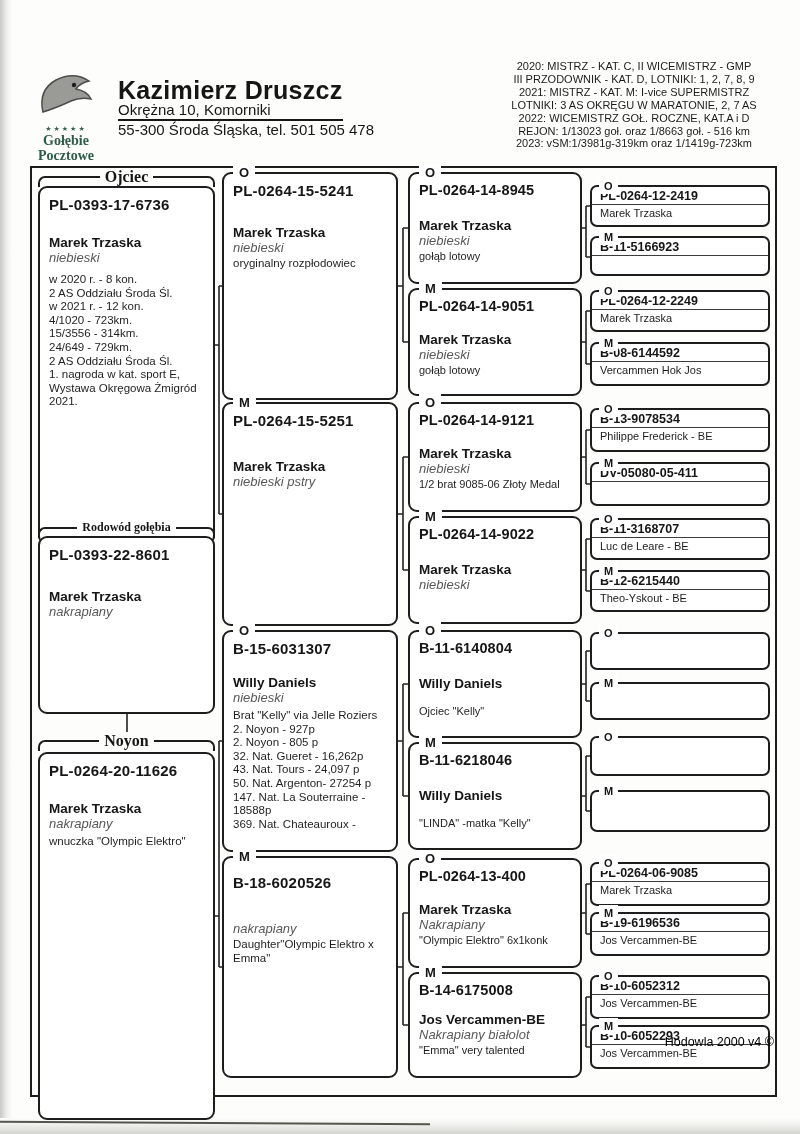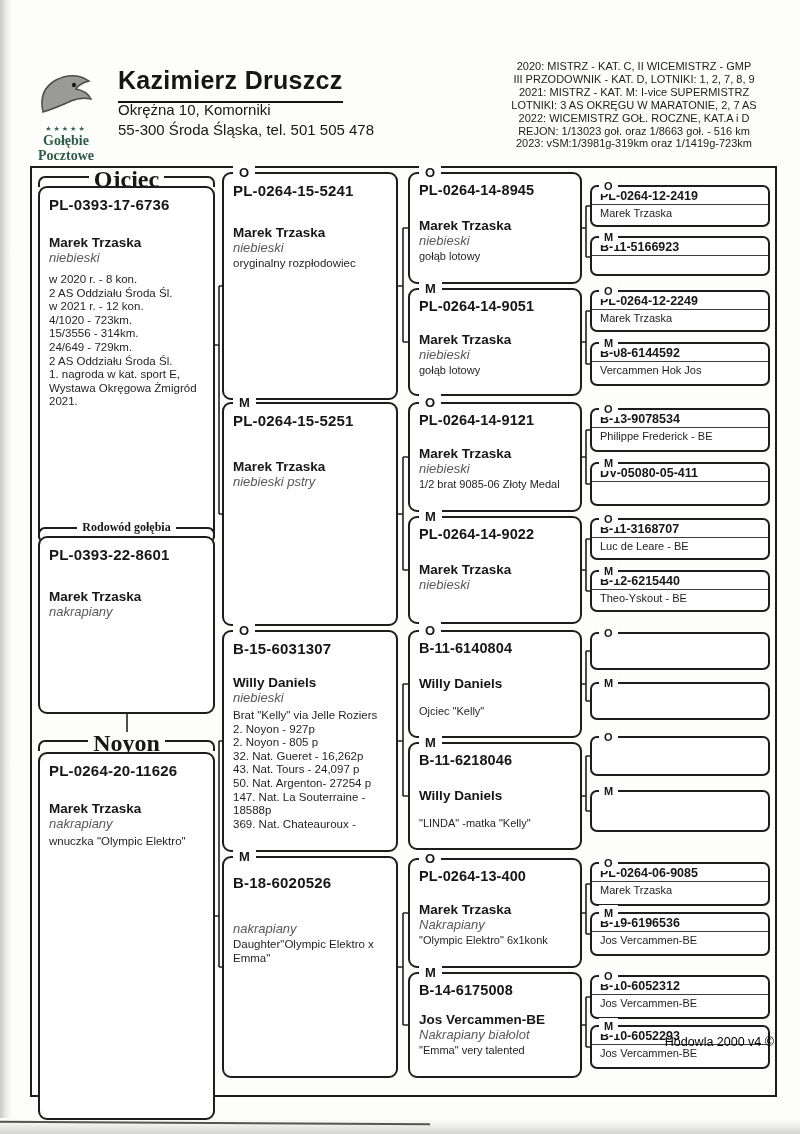--- a/index.html
+++ b/index.html
@@ -12,41 +12,41 @@
     background:linear-gradient(90deg,#c8c8c4,#eeeeea 55%,#fdfdfb);z-index:0;}
   .edge-bottom{position:absolute;left:0;bottom:0;width:100%;height:16px;
     background:linear-gradient(0deg,#d4d4d0,#f3f3f0 65%,#fdfdfb);z-index:0;}
   .artifact{position:absolute;left:0;top:1122px;width:430px;height:2px;background:#56564f;
     transform:rotate(0.35deg);z-index:0;}
 
   
   .logo{position:absolute;left:28px;top:70px;width:76px;text-align:center;z-index:2;}
   .logo .stars{font-size:7px;letter-spacing:2px;color:#33604f;margin-top:1px;}
   .logo .club{font-family:"Liberation Serif",serif;font-weight:700;font-size:14px;color:#2e5c4a;line-height:15px;}
-  .owner-name{position:absolute;left:118px;top:66px;font-size:25px;font-weight:700;
-    letter-spacing:.3px;border-bottom:2.5px solid #161616;padding-bottom:6px;z-index:2;}
+  .owner-name{position:absolute;left:118px;top:76px;font-size:25px;font-weight:700;
+    letter-spacing:.3px;border-bottom:2.5px solid #161616;padding-bottom:14px;z-index:2;}
   .addr1{position:absolute;left:118px;top:101px;font-size:15px;z-index:2;text-align:center;}
   .addr2{position:absolute;left:118px;top:121px;font-size:15px;z-index:2;}
   .achv{position:absolute;left:476px;top:60px;width:316px;font-size:11px;line-height:12.9px;
     text-align:center;color:#1c1c1c;white-space:pre-line;z-index:2;}
 
   
   .frame{position:absolute;left:30px;top:166px;width:743px;height:927px;
     border:2px solid #1d1d1d;background:transparent;z-index:1;}
   .connectors{position:absolute;left:0;top:0;z-index:1;pointer-events:none;}
 
   
   .colhead{position:absolute;display:flex;align-items:center;gap:5px;z-index:2;
     font-family:"Liberation Serif",serif;font-weight:700;}
   .colhead .txt{white-space:nowrap;}
   .hseg-l{flex:1;height:9px;border-top:2.5px solid #1c1c1c;border-left:2.5px solid #1c1c1c;
     border-top-left-radius:7px;align-self:flex-start;margin-top:10px;}
   .hseg-r{flex:1;height:9px;border-top:2.5px solid #1c1c1c;border-right:2.5px solid #1c1c1c;
     border-top-right-radius:7px;align-self:flex-start;margin-top:10px;}
-  .head-lg{font-size:24px;}
+  .head-lg{font-size:16px;}
   .head-sm{font-size:12px;}
 
   
   .box{position:absolute;background:#fff;border:2px solid #1d1d1d;border-radius:9px;
     box-sizing:border-box;z-index:2;}
   .pad{padding:8px 9px 6px 9px;}
   .tab{position:absolute;top:-10px;left:9px;background:#fff;padding:0 6px;
     font-weight:700;font-size:13px;line-height:18px;z-index:3;}
   .ring{font-weight:700;font-size:15px;letter-spacing:.2px;}
   .ring-md{font-weight:700;font-size:14.5px;letter-spacing:.1px;}

